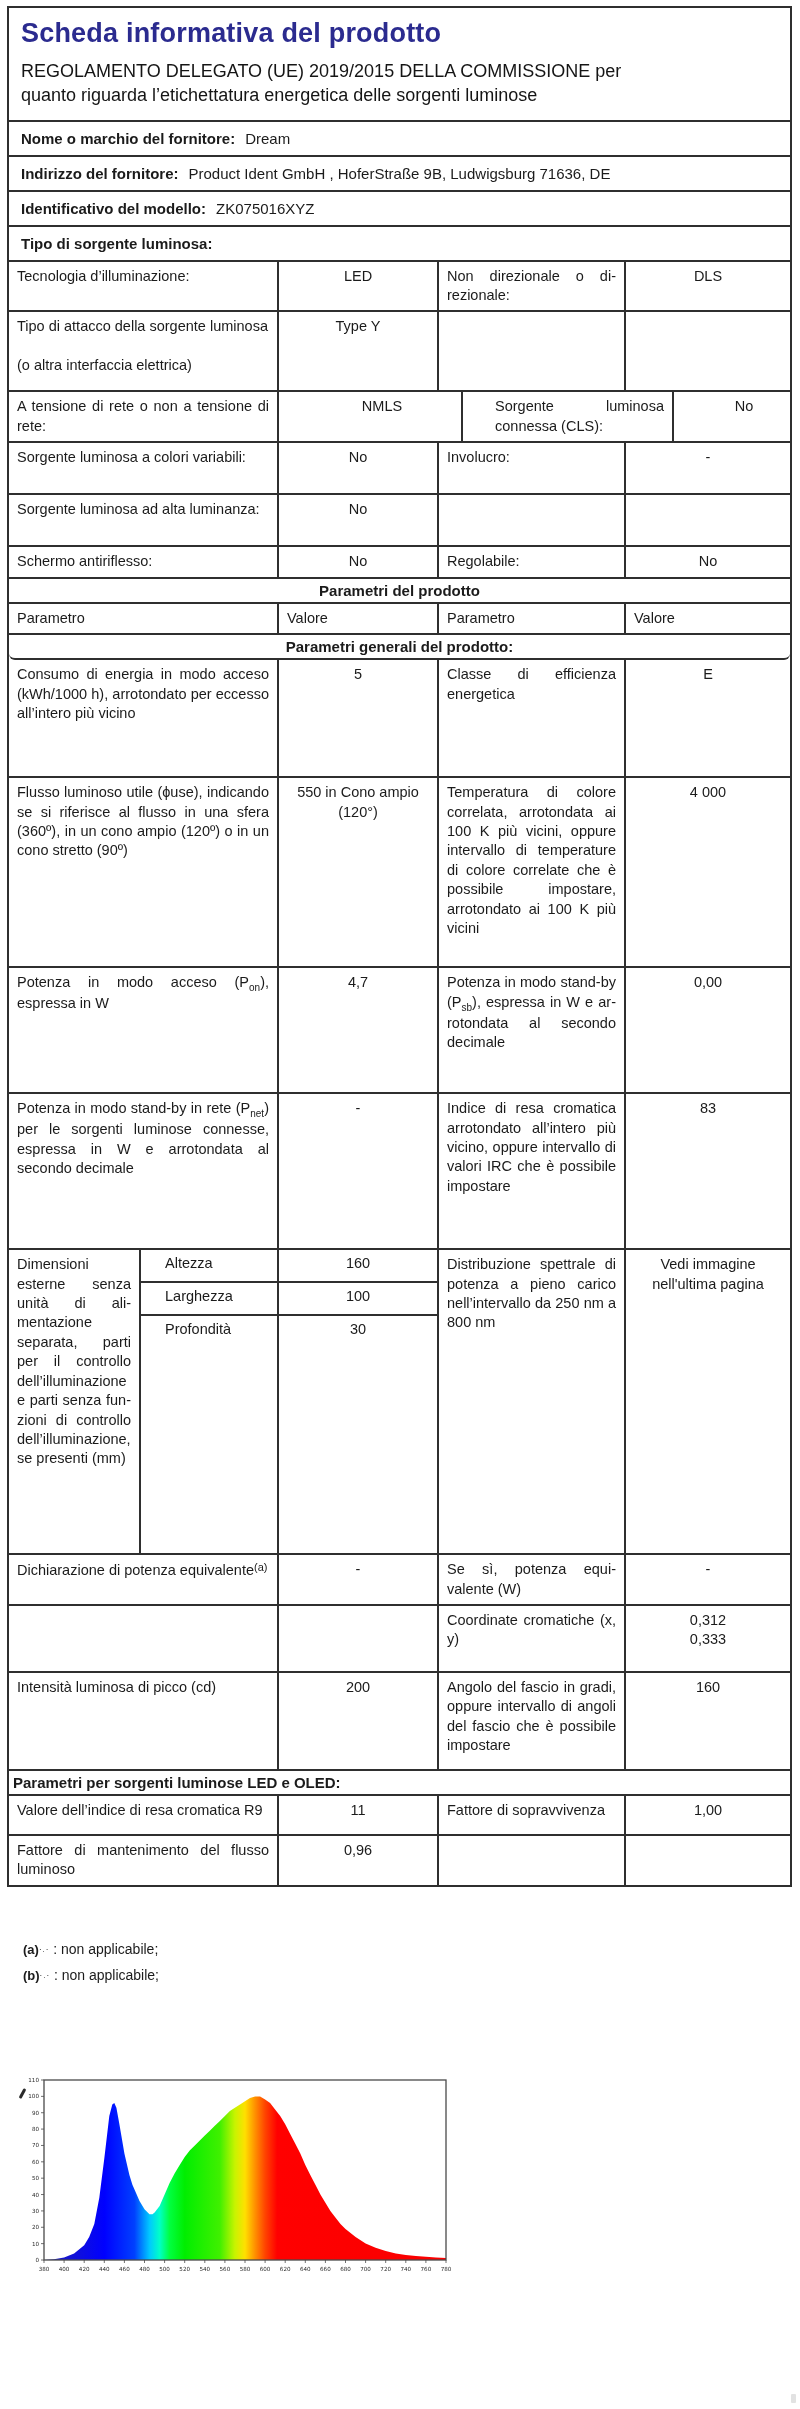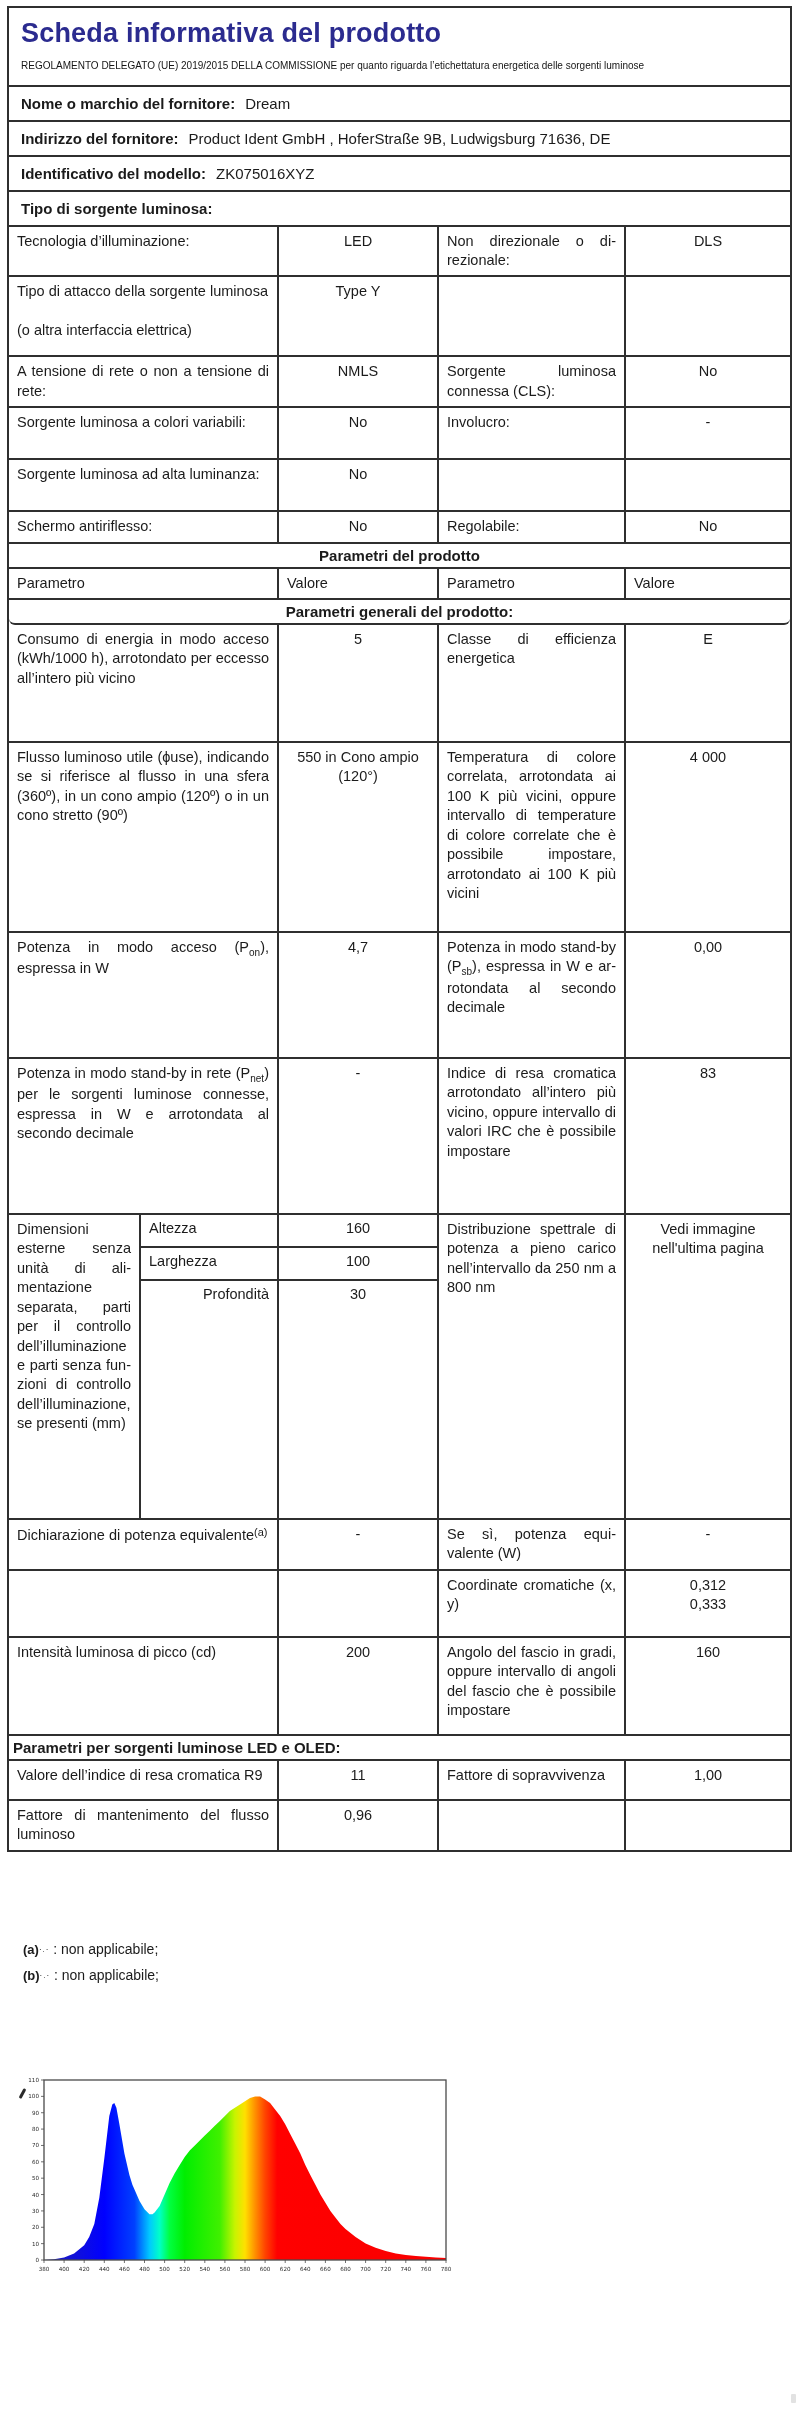--- a/index.html
+++ b/index.html
@@ -4,63 +4,63 @@
 <style>
   * { box-sizing: border-box; margin: 0; padding: 0; }
   html,body { background:#ffffff; }
   body { width:800px; font-family:"Liberation Sans","DejaVu Sans",sans-serif; color:var(--text,#1b1b1b); }
   .page { position:relative; width:800px; height:2409px; background:#fff; overflow:hidden; }
 
   .frame { position:absolute; left:7px; top:6px; width:785px; border:2px solid var(--border,#2f2f2f); background:#fff; }
 
   .title-block { padding:10px 1px 12px 12px; border-bottom:2px solid var(--border,#2f2f2f); }
   .title-block h1 { font-size:27px; font-weight:bold; color:var(--title-navy,#2b2b8f); letter-spacing:0.2px; }
-  .subtitle { margin-top:10px; font-size:10px; line-height:1.35; max-width:640px; color:#151515; }
+  .subtitle { margin-top:10px; font-size:18px; line-height:1.35; max-width:640px; color:#151515; }
 
   .info-row { display:flex; align-items:flex-start; padding:8px 12px; border-bottom:2px solid var(--border,#2f2f2f); font-size:15px; min-height:34px; }
   .info-row .lbl { font-weight:bold; margin-right:10px; white-space:nowrap; }
   .info-row .val { font-weight:normal; }
 
   .row4 { display:grid; grid-template-columns:270px 160px 187px 1fr; border-bottom:2px solid var(--border,#2f2f2f); }
   .row4:last-child { border-bottom:none; }
   .cell { padding:5px 8px; border-right:2px solid var(--border,#2f2f2f); font-size:14.5px; line-height:1.34; }
   .cell.last { border-right:none; }
   .pcell { text-align:justify; }
   .vcell { text-align:center; }
   .pre-line { white-space:pre-line; }
   .chead { font-weight:normal; font-size:14.5px; }
 
   .hrow { border-bottom:2px solid var(--border,#2f2f2f); font-weight:bold; font-size:15px; padding:3px 4px; }
   .hrow.center { text-align:center; }
 
   .r-tech { min-height:46px; }
   .r-attacco { min-height:80px; }
-  .r-tensione { min-height:50px; }
+  .r-tensione { min-height:50px;gap:24px; }
   .r-colori { min-height:52px; }
   .r-lumin { min-height:52px; }
   .r-schermo { min-height:30px; }
   .h-prodotto { min-height:22px; }
   .r-colhead { min-height:24px; }
   .h-generali { min-height:24px;border-radius:6px; }
   .r-consumo { min-height:118px; }
   .r-flusso { min-height:190px; }
   .r-acceso { min-height:126px; }
   .r-rete { min-height:156px; }
   .r-dim { min-height:305px; grid-template-columns:132px 138px 160px 187px 1fr; }
   .r-dich { min-height:50px; }
   .r-coord { min-height:67px; }
   .h-direz { min-height:24px; text-align:left; }
   .r-intens { min-height:98px; }
   .h-led { min-height:24px; text-align:left; }
   .r-r9 { min-height:40px; }
   .r-mant { min-height:45px; }
 
   .dim-col { border-right:2px solid var(--border,#2f2f2f); display:flex; flex-direction:column; }
-  .dim-cell { height:33px; padding:5px 8px; font-size:14.5px; border-bottom:2px solid var(--border,#2f2f2f); }
-  .dim-cell.no-b { border-bottom:none;text-align:right; }
+  .dim-cell { height:33px; padding:5px 24px; font-size:14.5px; border-bottom:2px solid var(--border,#2f2f2f); }
+  .dim-cell.no-b { border-bottom:none; }
   .dim-cell.val { text-align:center; }
   .dim-fill { flex:1; }
 
   sub { font-size:10px; }
   .fsup { font-size:11px; vertical-align:4px; }
 
   .footnotes { margin:14px 0 0 16px; }
   .footnote { font-size:13.5px; margin-bottom:10px; }
   .fn-marker { font-weight:bold; font-size:13px; }
   .fn-dots { font-size:8px; letter-spacing:1px; vertical-align:2px; }

